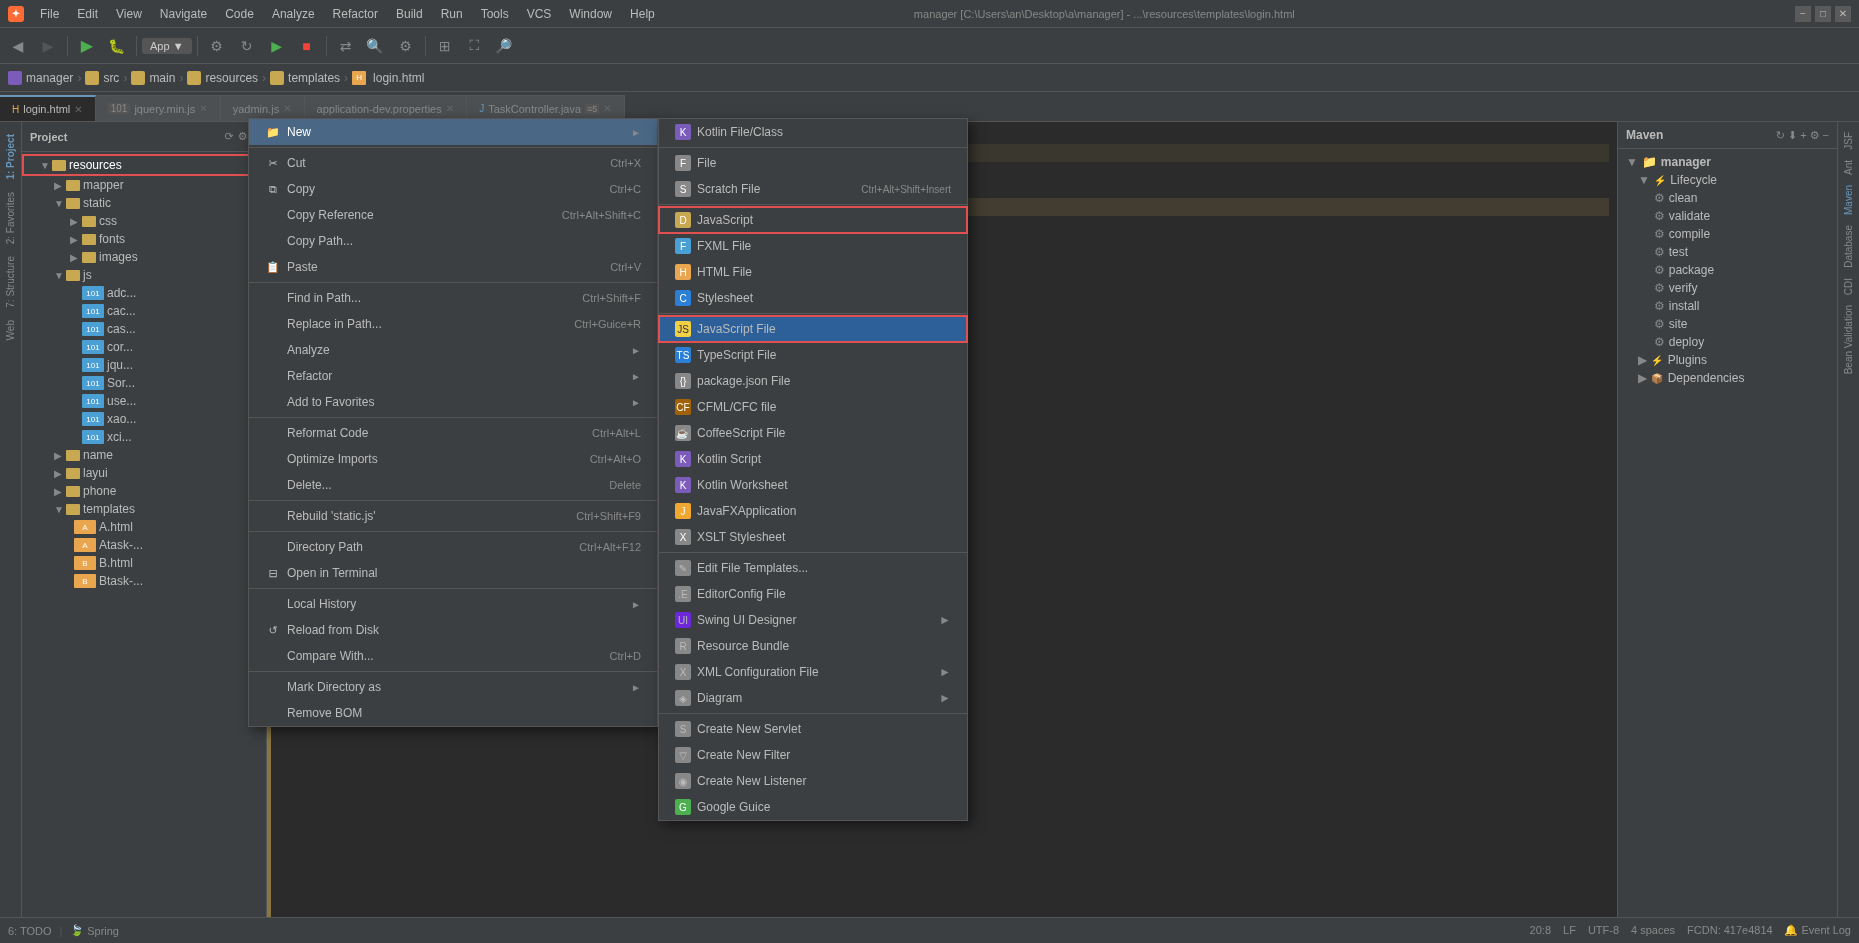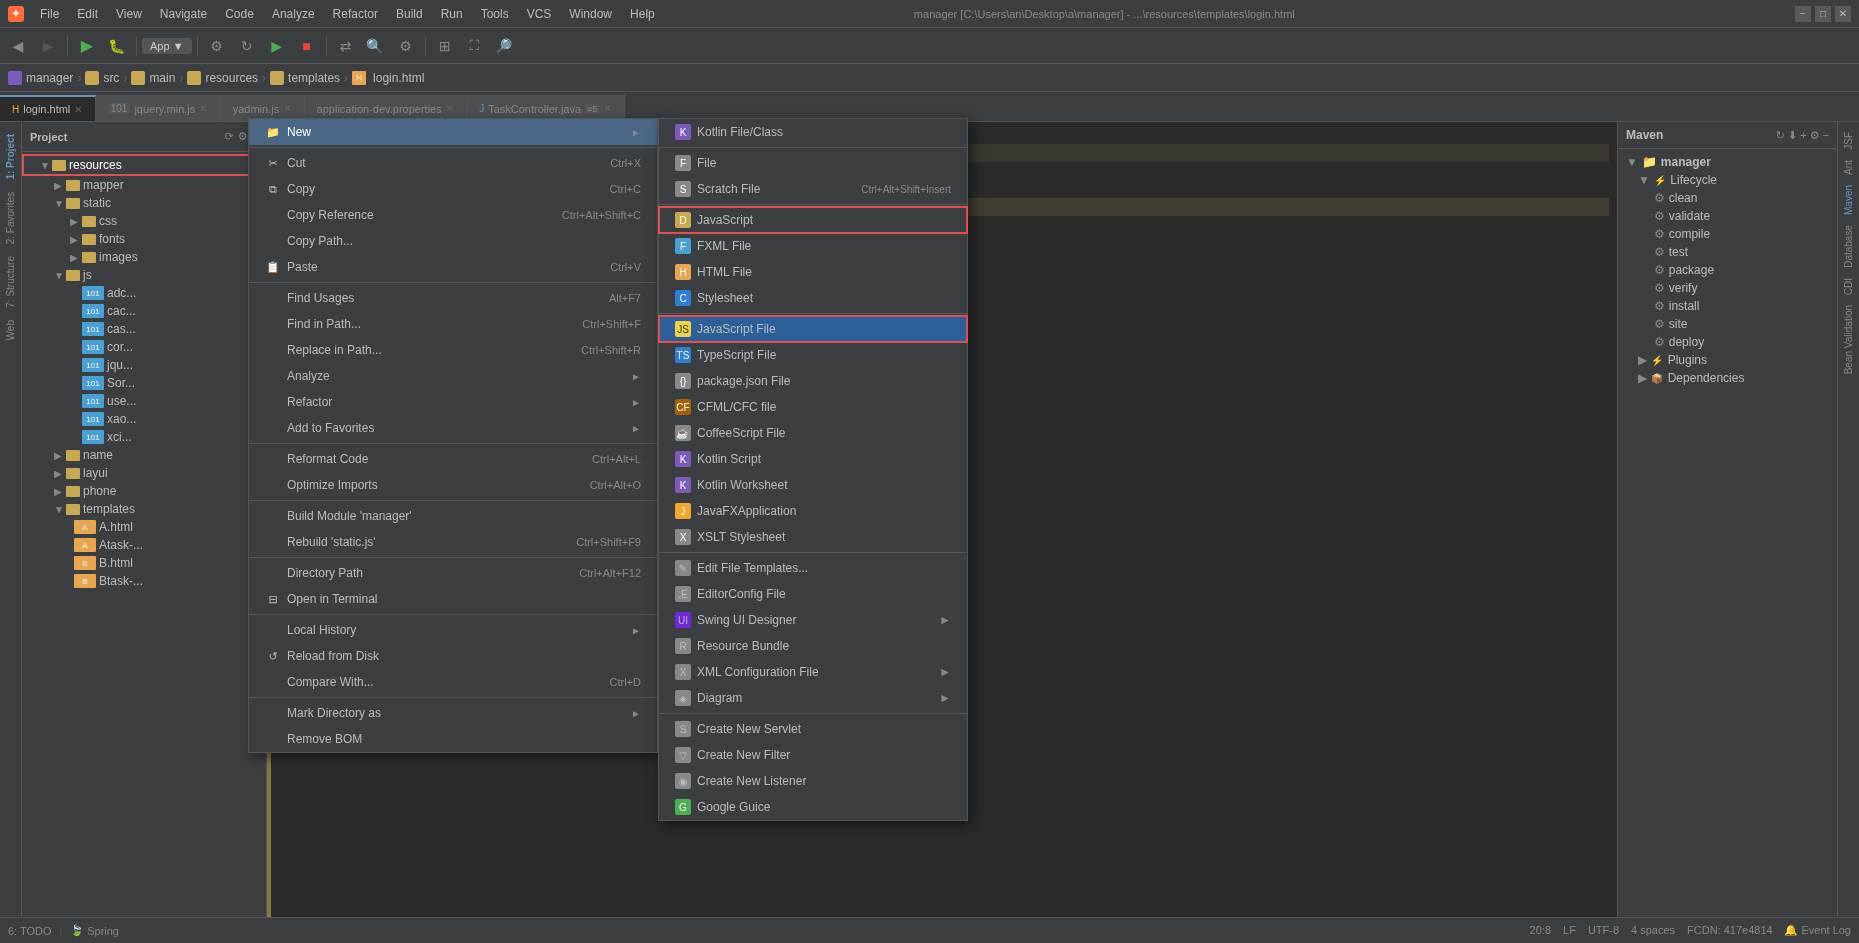--- a/index.html
+++ b/index.html
@@ -741,37 +741,30 @@
     <div class="ctx-label-wrap">
         <span class="ctx-icon">📋</span>
         <span>Paste</span>
       </div>
     <span class="shortcut">Ctrl+V</span>
   </div>
   <div class="ctx-separator"></div>
   <div class="ctx-item">
     <div class="ctx-label-wrap">
         <span class="ctx-icon"></span>
-        <span>Find Usages</span>
-      </div>
-    <span class="shortcut">Alt+F7</span>
-  </div>
-  <div class="ctx-item">
-    <div class="ctx-label-wrap">
-        <span class="ctx-icon"></span>
         <span>Find in Path...</span>
       </div>
     <span class="shortcut">Ctrl+Shift+F</span>
   </div>
   <div class="ctx-item">
     <div class="ctx-label-wrap">
         <span class="ctx-icon"></span>
         <span>Replace in Path...</span>
       </div>
-    <span class="shortcut">Ctrl+Shift+R</span>
+    <span class="shortcut">Ctrl+Guice+R</span>
   </div>
   <div class="ctx-item">
     <div class="ctx-label-wrap">
         <span class="ctx-icon"></span>
         <span>Analyze</span>
       </div>
     <span class="arrow">►</span>
   </div>
   <div class="ctx-item">
     <div class="ctx-label-wrap">
@@ -795,27 +788,28 @@
       </div>
     <span class="shortcut">Ctrl+Alt+L</span>
   </div>
   <div class="ctx-item">
     <div class="ctx-label-wrap">
         <span class="ctx-icon"></span>
         <span>Optimize Imports</span>
       </div>
     <span class="shortcut">Ctrl+Alt+O</span>
   </div>
+  <div class="ctx-item">
+    <div class="ctx-label-wrap">
+        <span class="ctx-icon"></span>
+        <span>Delete...</span>
+      </div>
+    <span class="shortcut">Delete</span>
+  </div>
   <div class="ctx-separator"></div>
-  <div class="ctx-item">
-    <div class="ctx-label-wrap">
-        <span class="ctx-icon"></span>
-        <span>Build Module 'manager'</span>
-      </div>
-  </div>
   <div class="ctx-item">
     <div class="ctx-label-wrap">
         <span class="ctx-icon"></span>
         <span>Rebuild 'static.js'</span>
       </div>
     <span class="shortcut">Ctrl+Shift+F9</span>
   </div>
   <div class="ctx-separator"></div>
   <div class="ctx-item">
     <div class="ctx-label-wrap">

